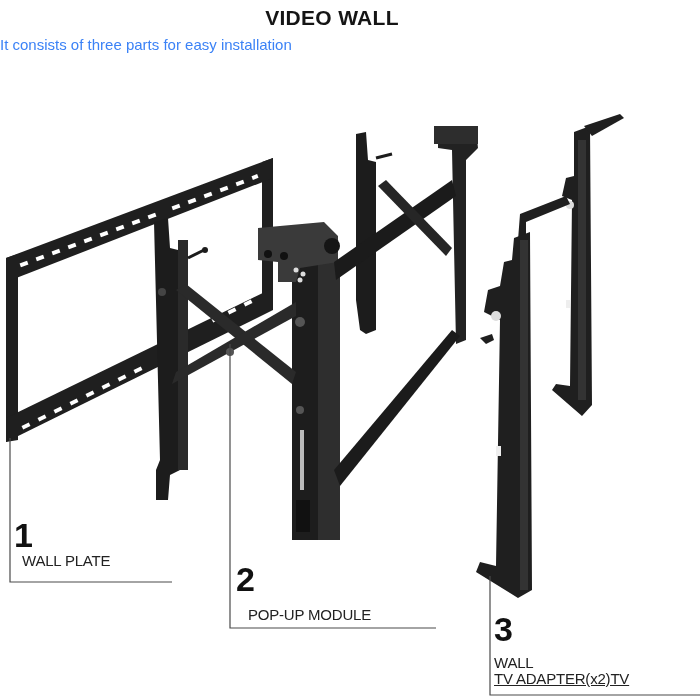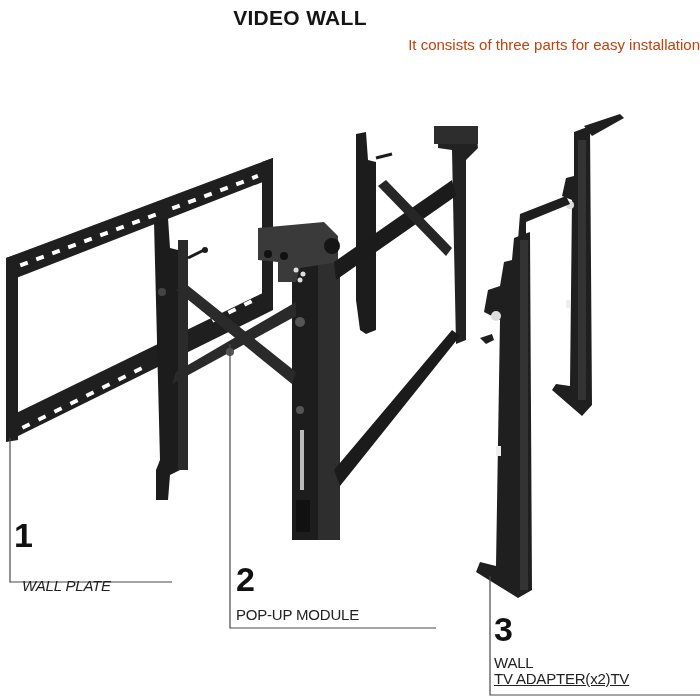--- a/index.html
+++ b/index.html
@@ -1,21 +1,21 @@
 <!DOCTYPE html>
 <html><head>
 <meta charset="utf-8">
 <style>
   html, body { margin: 0; padding: 0; background: #ffffff; }
   body { width: 700px; height: 700px; position: relative; overflow: hidden;
          font-family: "Liberation Sans", sans-serif; color: #111; }
   .title { position: absolute; top: 6px; left: 0; width: 600px; text-align: center;
-           font-weight: bold; font-size: 21px; letter-spacing: 0.3px; color: #151515; }
-  .subtitle { position: absolute; top: 36px; left: 0; width: 700px; text-align: right;
-              font-size: 15px; color: #c2410c; }
+           font-weight: bold; font-size: 21px; letter-spacing: 0.3px; color: #151515; padding-left: 32px; }
+  .subtitle { position: absolute; top: 36px; left: 0; width: 700px; text-align: left;
+              font-size: 15px; color: #3b82f6; }
   svg.art { position: absolute; left: 0; top: 0; }
   .num { position: absolute; font-weight: bold; font-size: 34px; color: #111; line-height: 1; }
   .lbl { position: absolute; font-size: 15px; color: #222; line-height: 16px; letter-spacing: -0.2px; }
 </style>
 </head>
 <body>
 
 <div class="title">VIDEO WALL</div>
 <div class="subtitle">It consists of three parts for easy installation</div>
 
@@ -125,20 +125,20 @@
   </g>
 
   <g stroke="#4a4a4a" stroke-width="1.2" fill="none">
     <polyline points="10,438 10,582 172,582"></polyline>
     <polyline points="230,344 230,628 436,628"></polyline>
     <polyline points="490,576 490,695 700,695"></polyline>
   </g>
 </svg>
 
 <div class="num" style="left:14px; top:518px;">1</div>
-<div class="lbl" style="left:22px; top:578px;font-style:italic;">WALL PLATE</div>
+<div class="lbl" style="left:22px; top:553px;">WALL PLATE</div>
 
 <div class="num" style="left:236px; top:562px;">2</div>
-<div class="lbl" style="left:236px; top:607px;text-align:center;">POP-UP MODULE</div>
+<div class="lbl" style="left:248px; top:607px;text-align:center;">POP-UP MODULE</div>
 
 <div class="num" style="left:494px; top:612px;">3</div>
 <div class="lbl" style="left:494px; top:655px;">WALL</div>
 <div class="lbl" style="left:494px; top:671px;text-decoration:underline;">TV ADAPTER(x2)TV</div>
 
 </body></html>

